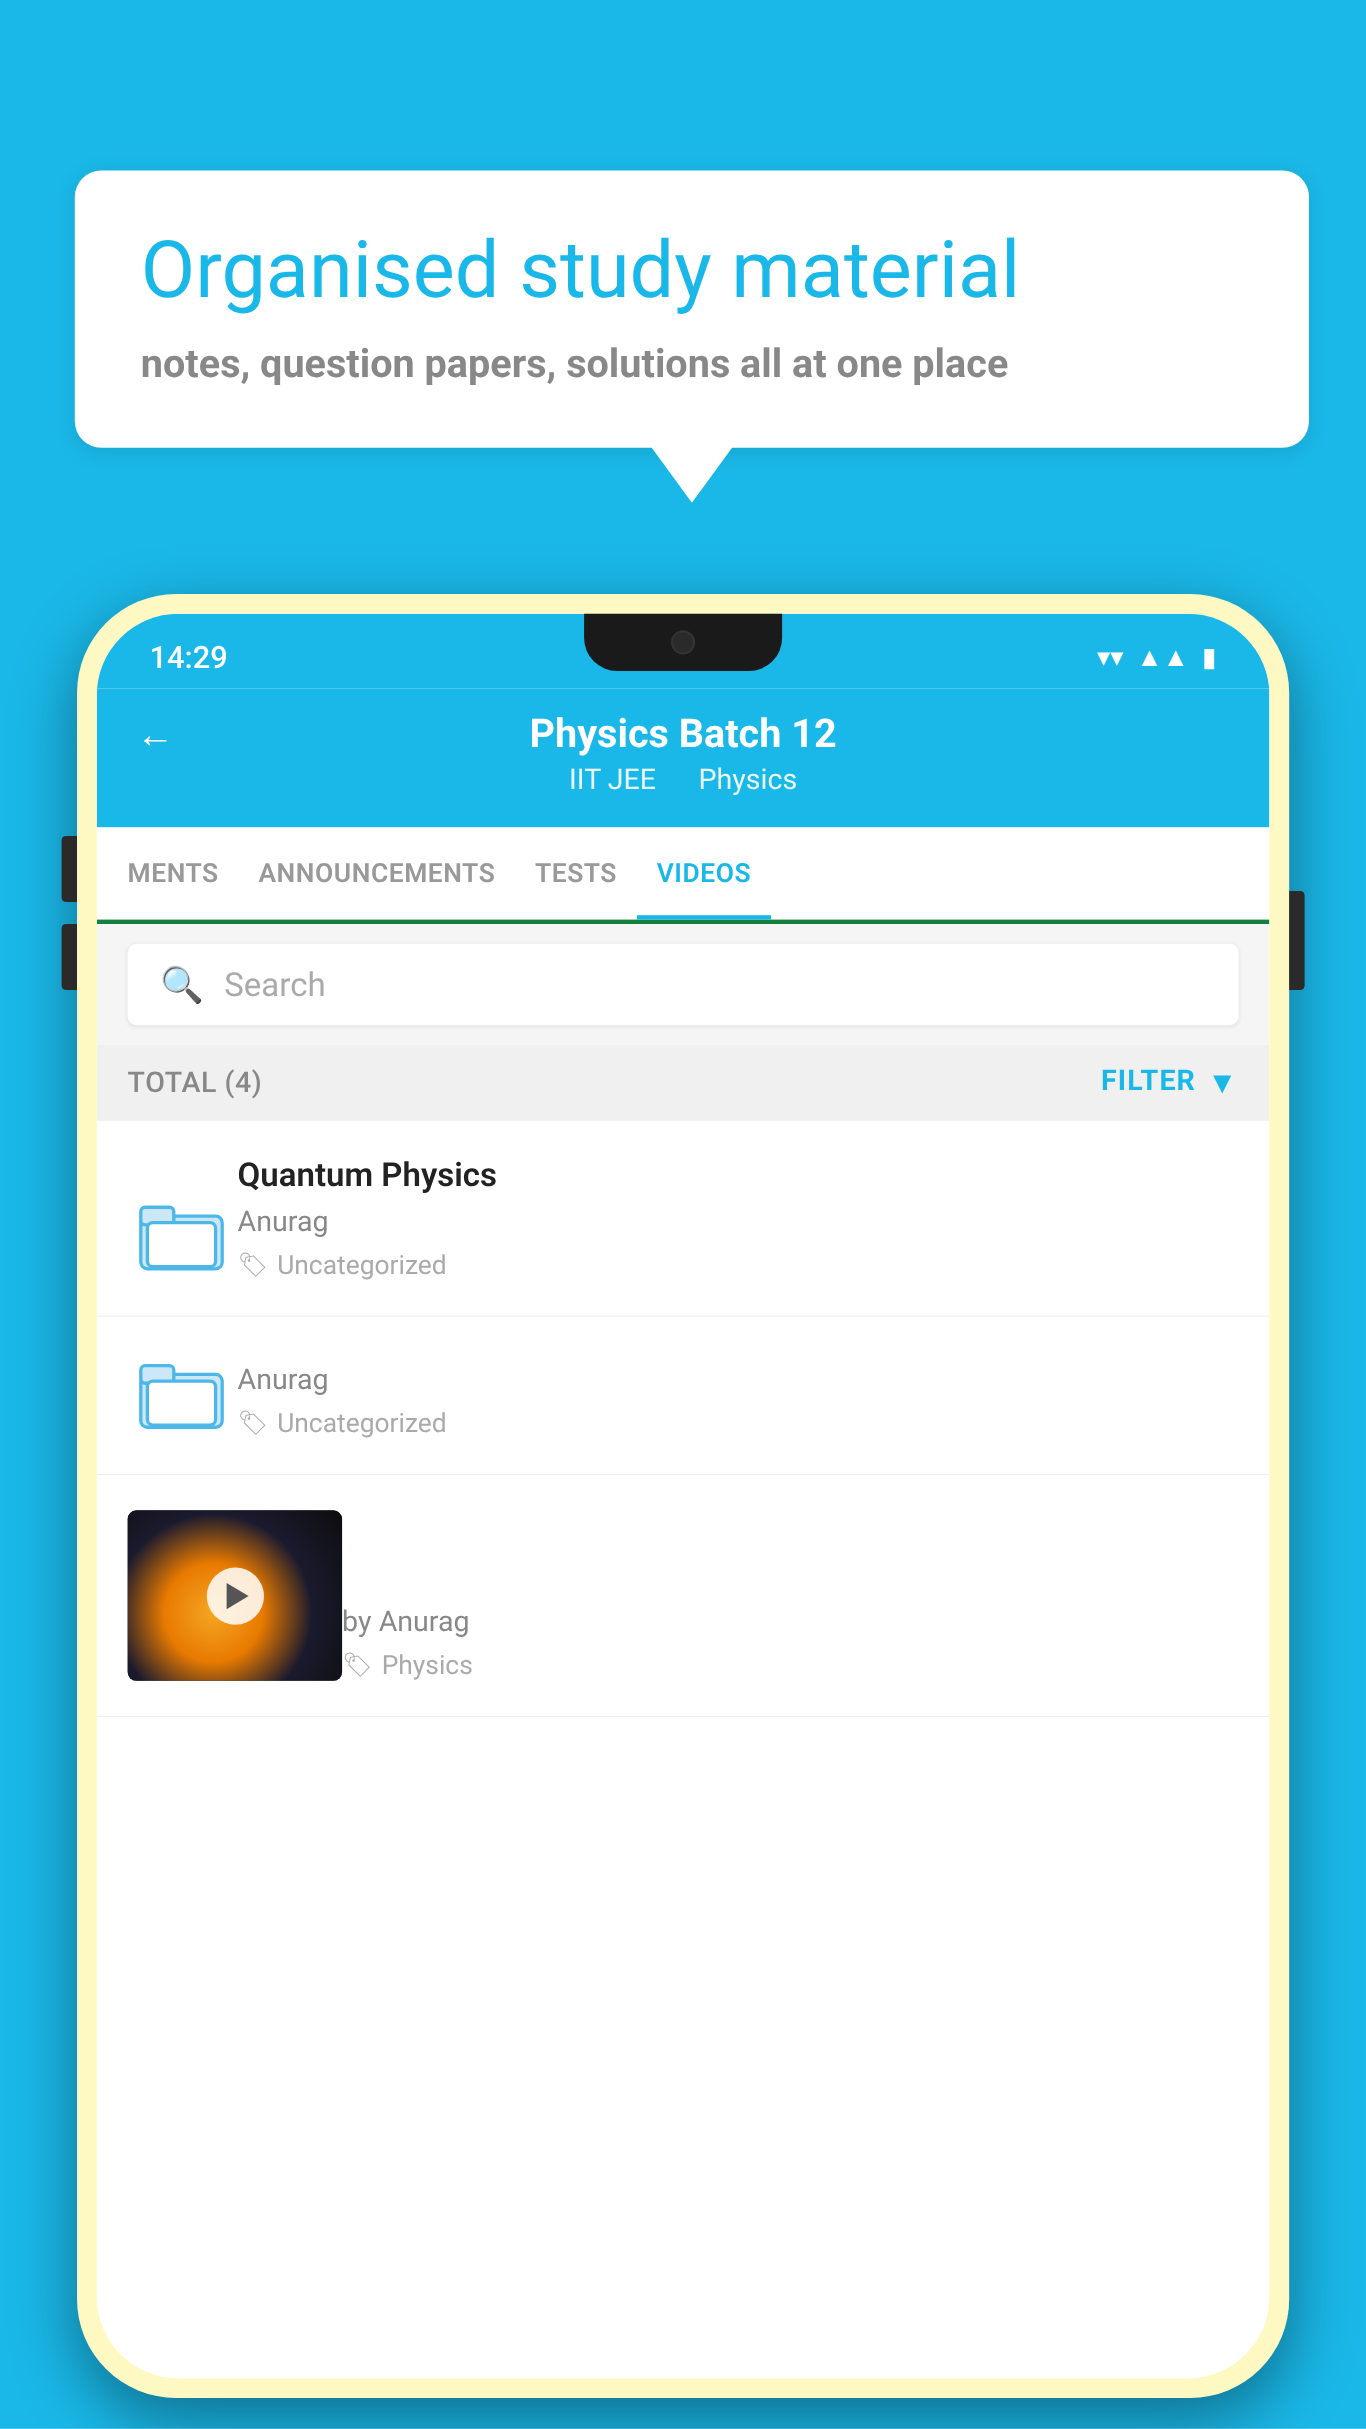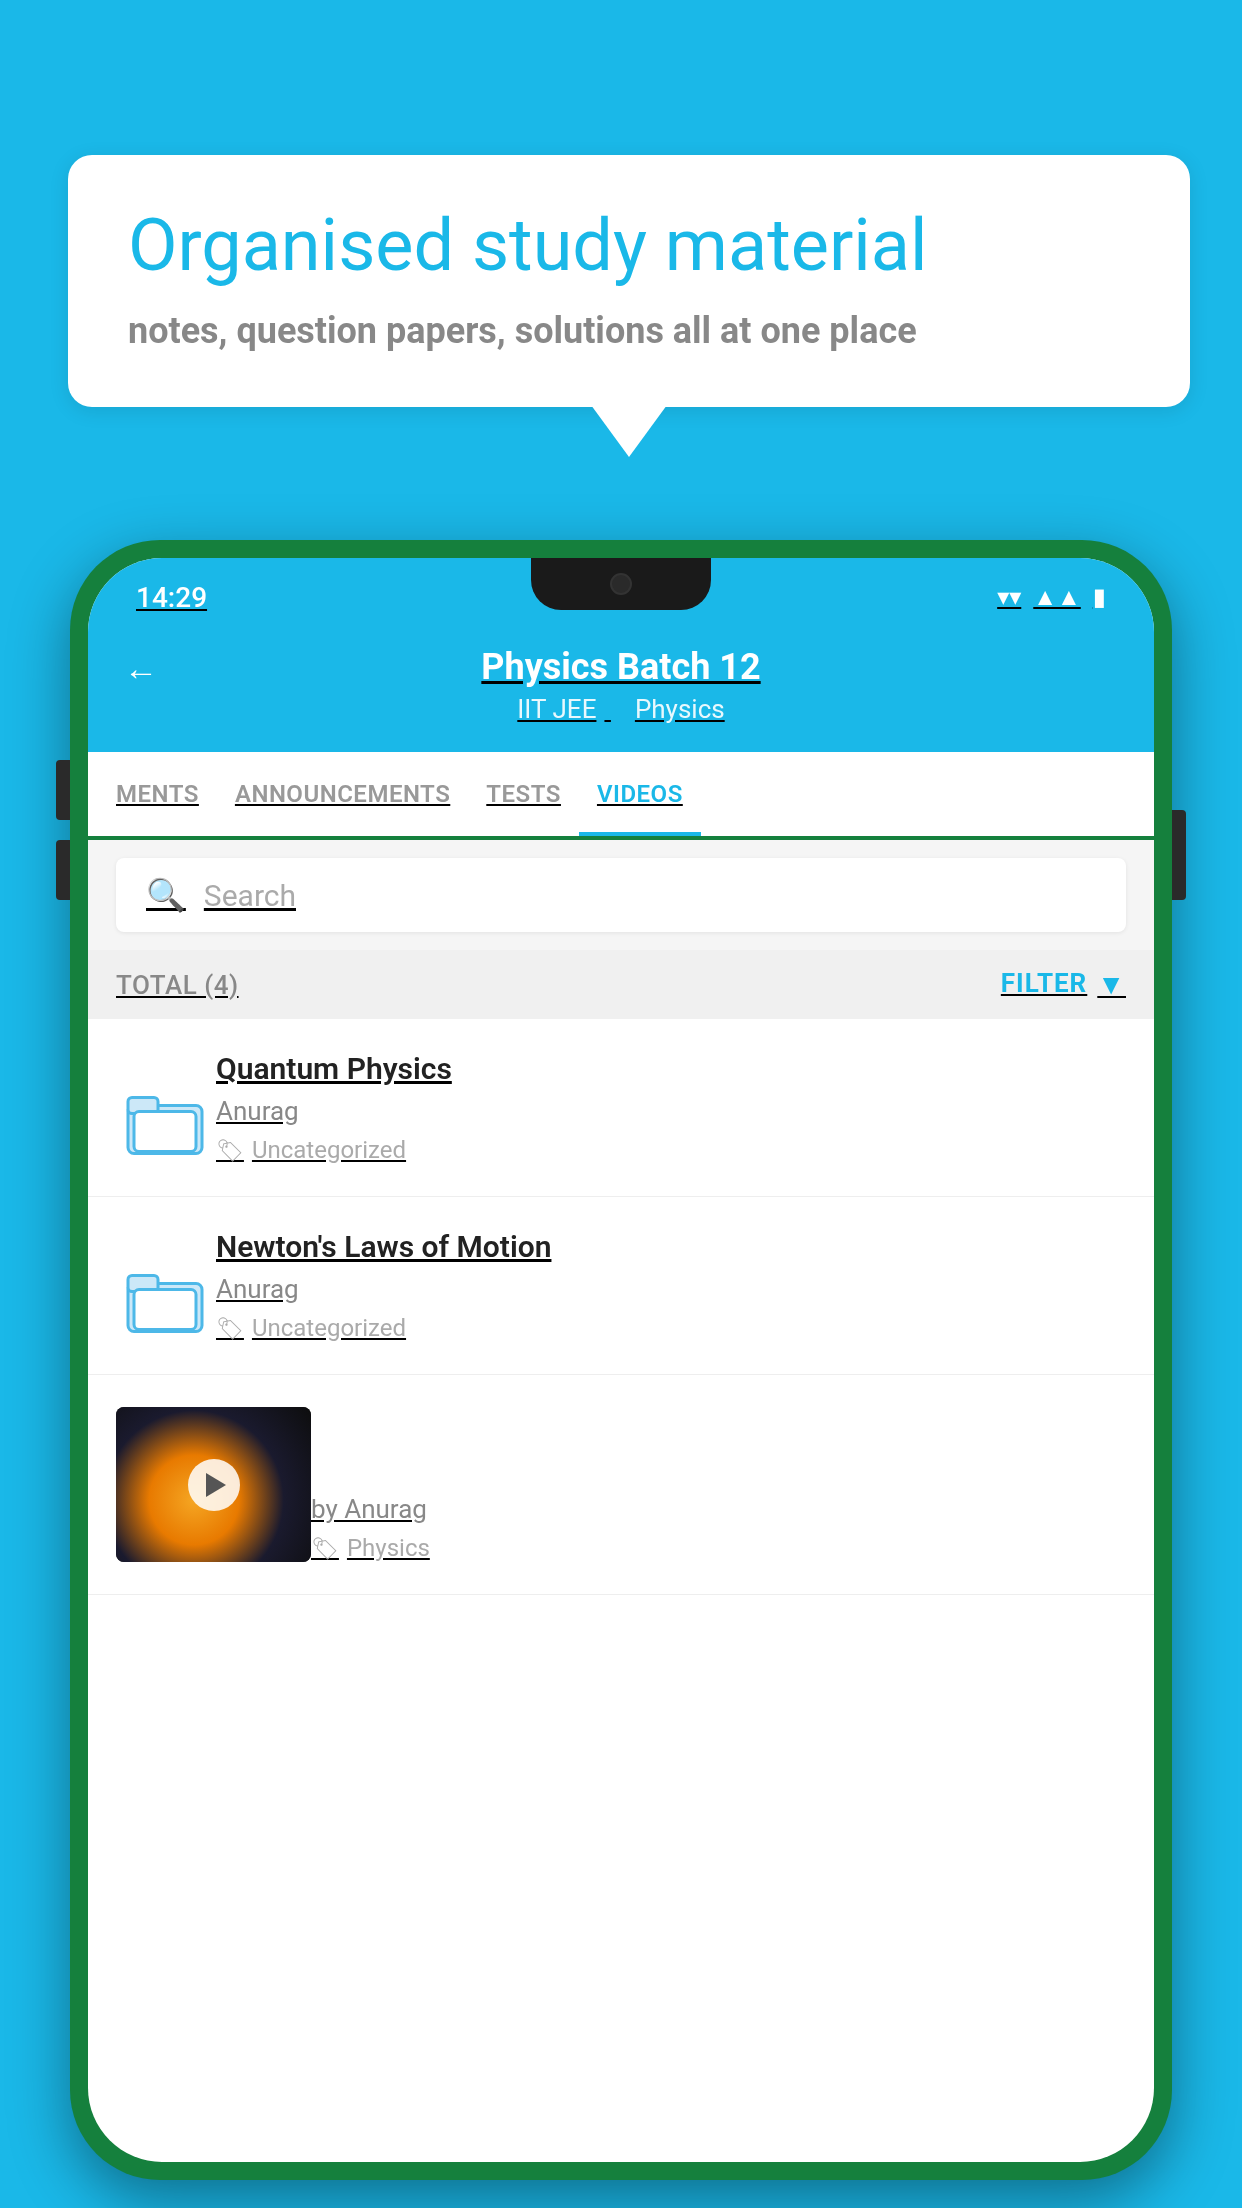--- a/index.html
+++ b/index.html
@@ -57,26 +57,25 @@
       position: absolute;
       top: 540px;
       left: 70px;
       right: 70px;
       bottom: 0;
     }
 
     .phone-outer {
       width: 100%;
       height: 1640px;
-      background: #15803d;
+      background: #fef9c3;
       border-radius: 90px;
       padding: 18px;
       position: relative;
       box-shadow: 0 20px 60px rgba(0,0,0,0.4);
-      text-decoration: underline;
     }
 
     
     .phone-notch {
       position: absolute;
       top: 18px;
       left: 50%;
       transform: translateX(-50%);
       width: 180px;
       height: 52px;
@@ -471,21 +470,20 @@
           <div class="video-thumb">
             <div class="folder-icon-wrap">
               <svg class="folder-svg" viewBox="0 0 80 70" fill="none" xmlns="http://www.w3.org/2000/svg">
                 <rect x="2" y="18" width="74" height="48" rx="6" fill="#cce8f8" stroke="#4db8e8" stroke-width="3"></rect>
                 <rect x="2" y="10" width="30" height="16" rx="4" fill="#cce8f8" stroke="#4db8e8" stroke-width="3"></rect>
                 <rect x="8" y="24" width="62" height="40" rx="5" fill="white" stroke="#4db8e8" stroke-width="3"></rect>
               </svg>
             </div>
           </div>
           <div class="video-info">
-            <div class="video-title">Newton's Laws of Motion</div>
             <div class="video-author">Anurag</div>
             <div class="video-tag">
               <span class="tag-icon">🏷</span>
               <span>Uncategorized</span>
             </div>
           </div>
         </div>
 
         <div class="video-item">
           <div class="video-thumbnail">

